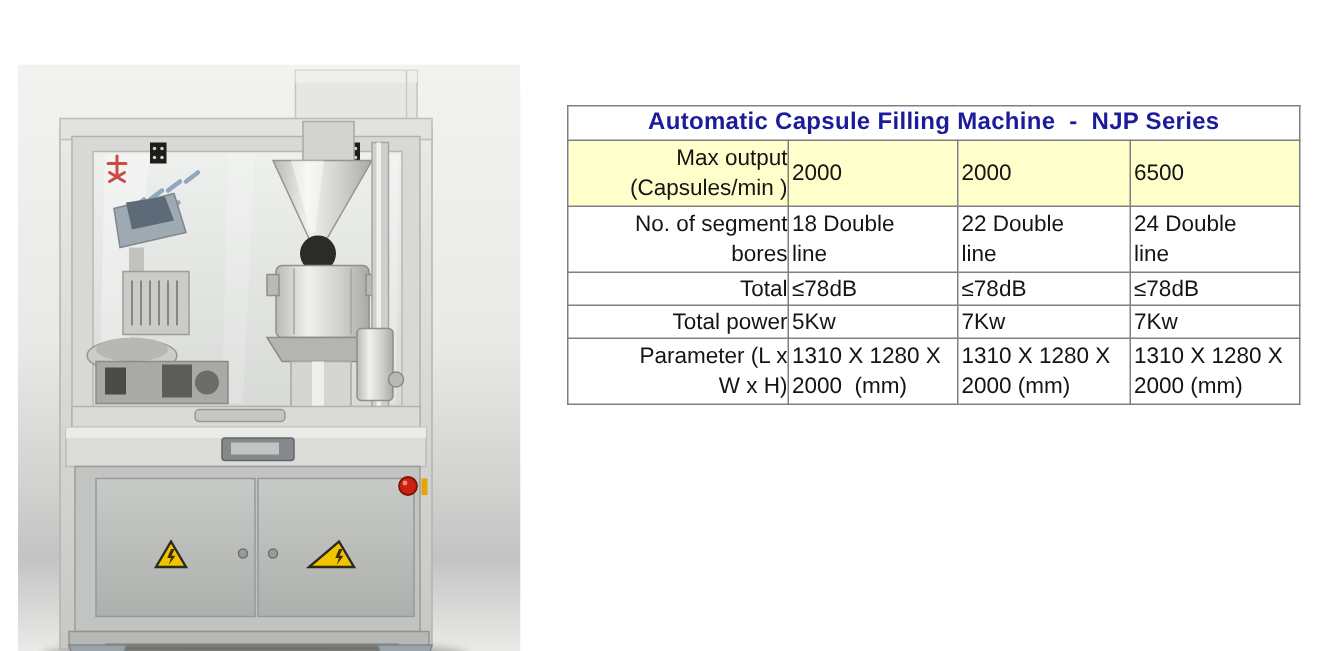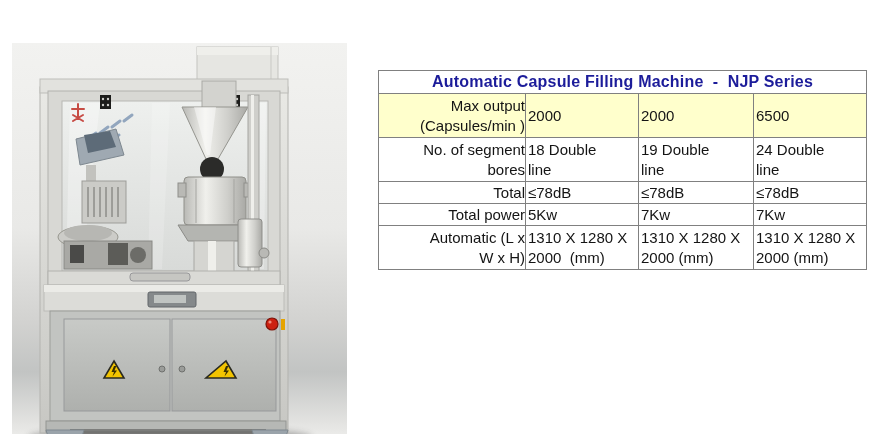--- a/index.html
+++ b/index.html
@@ -224,39 +224,39 @@
 (Capsules/min )</td>
         <td class="val">2000</td>
         <td class="val">2000</td>
         <td class="val">6500</td>
       </tr>
       <tr class="h2">
         <td class="param">No. of segment
 bores</td>
         <td class="val">18 Double
 line</td>
-        <td class="val">19 Double
+        <td class="val">22 Double
 line</td>
         <td class="val">24 Double
 line</td>
       </tr>
       <tr class="h1">
         <td class="param">Total</td>
         <td class="val">≤78dB</td>
         <td class="val">≤78dB</td>
         <td class="val">≤78dB</td>
       </tr>
       <tr class="h1">
         <td class="param">Total power</td>
         <td class="val">5Kw</td>
         <td class="val">7Kw</td>
         <td class="val">7Kw</td>
       </tr>
       <tr class="h2">
-        <td class="param">Automatic (L x
+        <td class="param">Parameter (L x
 W x H)</td>
         <td class="val">1310 X 1280 X
 2000  (mm)</td>
         <td class="val">1310 X 1280 X
 2000 (mm)</td>
         <td class="val">1310 X 1280 X
 2000 (mm)</td>
       </tr>
     </tbody>
   </table>

